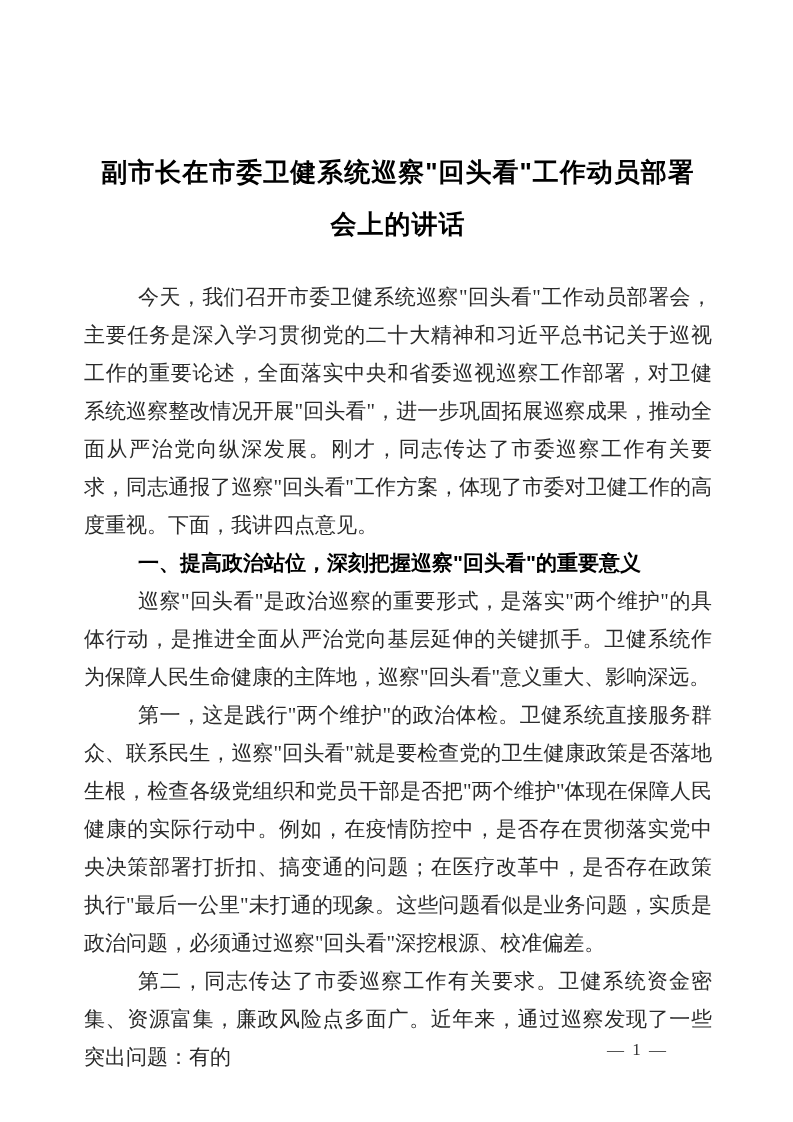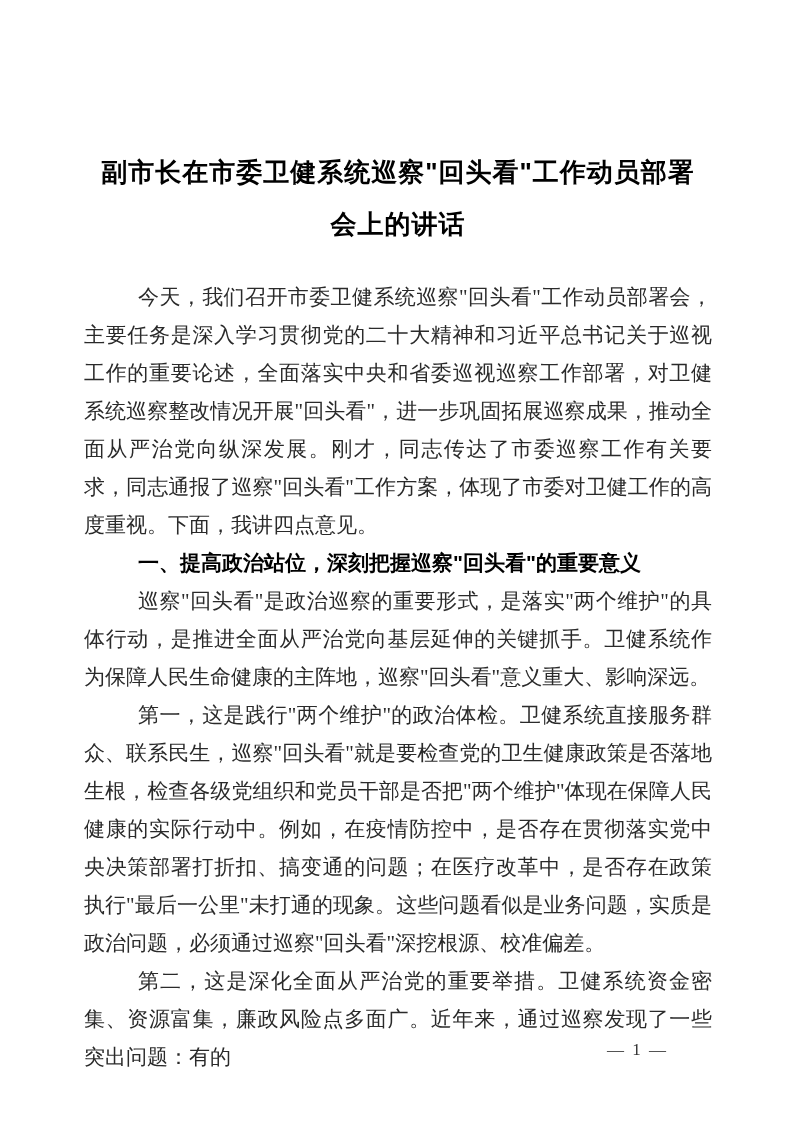--- a/index.html
+++ b/index.html
@@ -68,17 +68,17 @@
 <body>
 
 <div class="page">
   <div class="content">
     <div class="doc-title">副市长在市委卫健系统巡察"回头看"工作动员部署会上的讲话</div>
     <div class="doc-body">
         <p class="para">今天，我们召开市委卫健系统巡察"回头看"工作动员部署会，主要任务是深入学习贯彻党的二十大精神和习近平总书记关于巡视工作的重要论述，全面落实中央和省委巡视巡察工作部署，对卫健系统巡察整改情况开展"回头看"，进一步巩固拓展巡察成果，推动全面从严治党向纵深发展。刚才，同志传达了市委巡察工作有关要求，同志通报了巡察"回头看"工作方案，体现了市委对卫健工作的高度重视。下面，我讲四点意见。</p>
         <p class="heading">一、提高政治站位，深刻把握巡察"回头看"的重要意义</p>
         <p class="para">巡察"回头看"是政治巡察的重要形式，是落实"两个维护"的具体行动，是推进全面从严治党向基层延伸的关键抓手。卫健系统作为保障人民生命健康的主阵地，巡察"回头看"意义重大、影响深远。</p>
         <p class="para">第一，这是践行"两个维护"的政治体检。卫健系统直接服务群众、联系民生，巡察"回头看"就是要检查党的卫生健康政策是否落地生根，检查各级党组织和党员干部是否把"两个维护"体现在保障人民健康的实际行动中。例如，在疫情防控中，是否存在贯彻落实党中央决策部署打折扣、搞变通的问题；在医疗改革中，是否存在政策执行"最后一公里"未打通的现象。这些问题看似是业务问题，实质是政治问题，必须通过巡察"回头看"深挖根源、校准偏差。</p>
-        <p class="para">第二，这是深化全面从严治党的重要举措。卫健系统资金密集、资源富集，廉政风险点多面广。近年来，通过巡察发现了一些突出问题：有的</p>
+        <p class="para">第二，同志传达了市委巡察工作有关要求。卫健系统资金密集、资源富集，廉政风险点多面广。近年来，通过巡察发现了一些突出问题：有的</p>
       </div>
   </div>
   <div class="page-footer">— 1 —</div>
 </div>
 
 </body></html>

